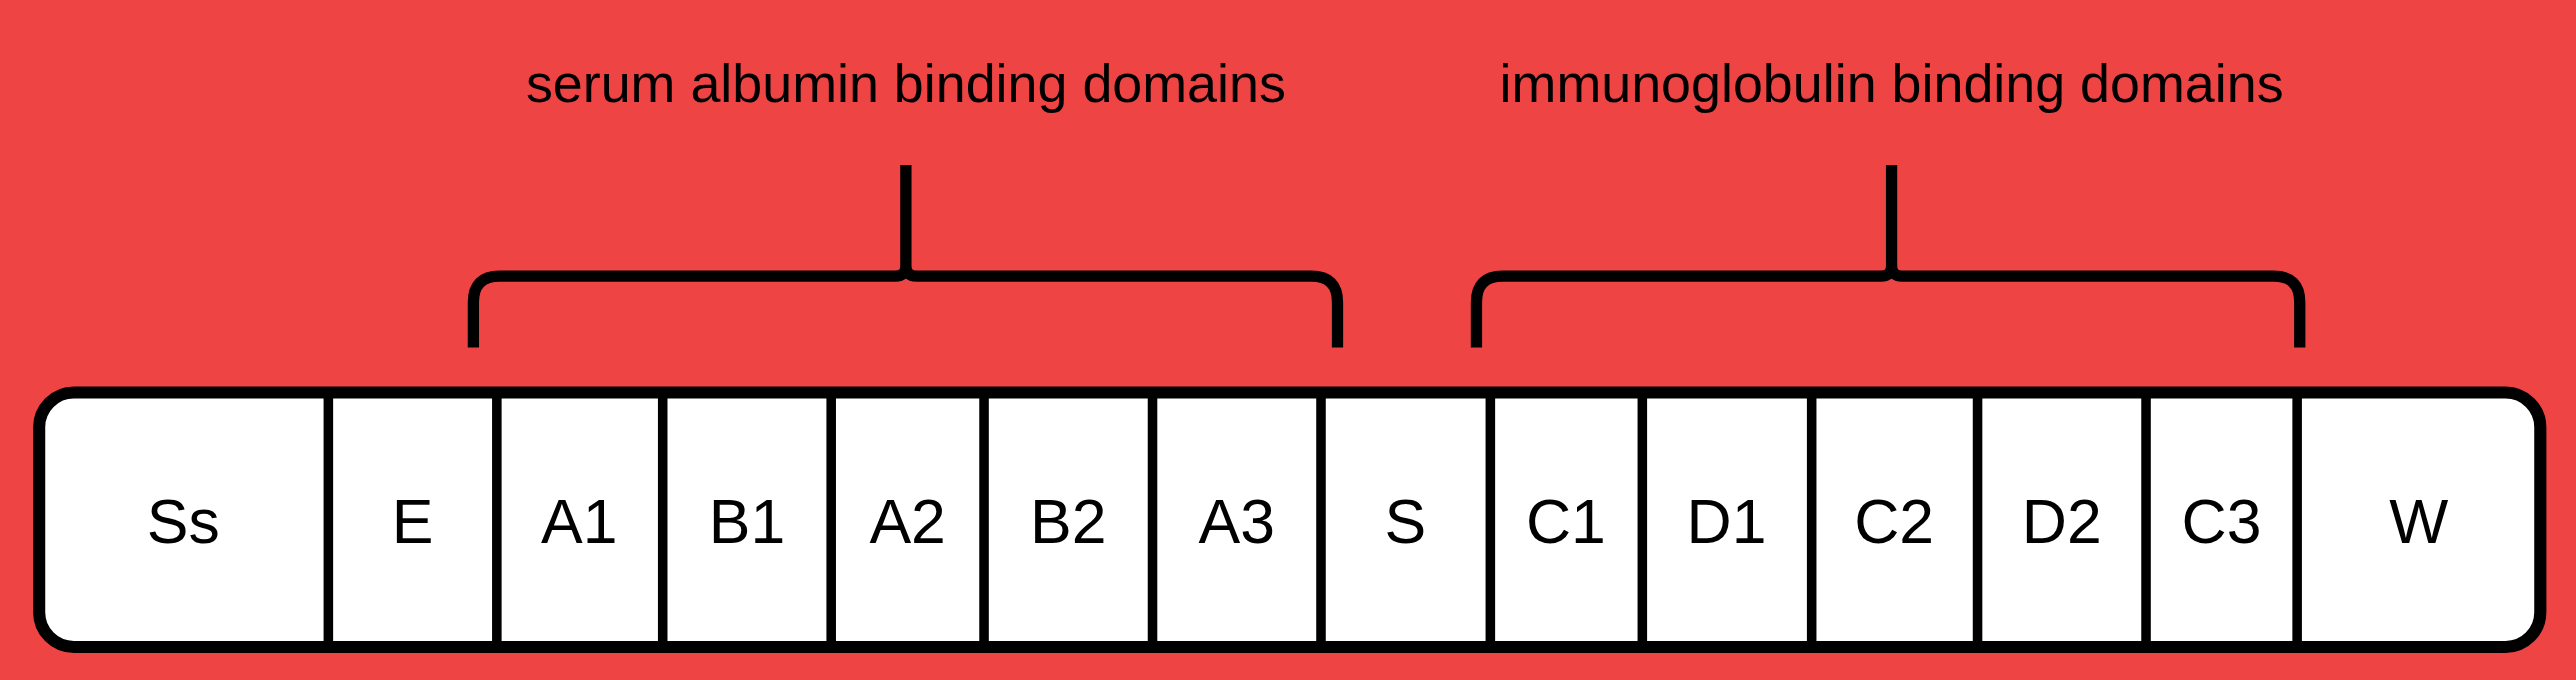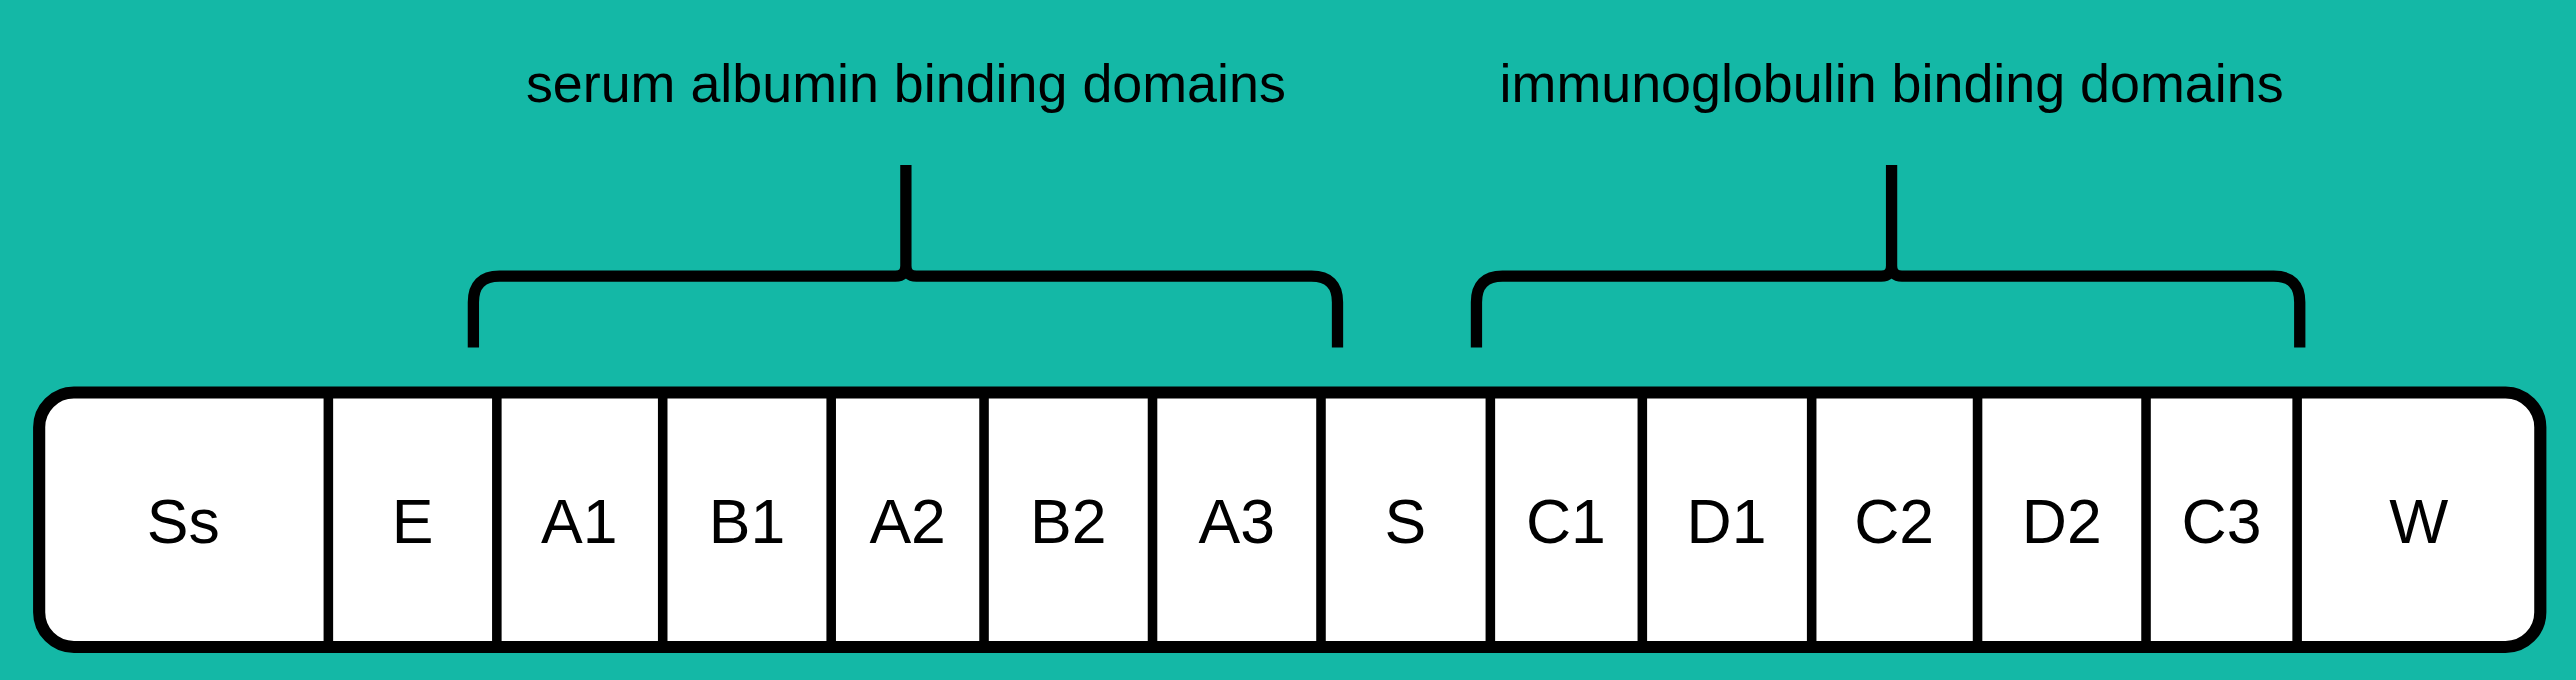--- a/index.html
+++ b/index.html
@@ -8,21 +8,21 @@
     padding: 0;
     background: #ffffff;
   }
   body {
     font-family: "Liberation Sans", sans-serif;
   }
   #stage {
     position: relative;
     width: 2576px;
     height: 680px;
-    background: #14b8a6;
+    background: #ef4444;
     overflow: hidden;
   }
   #diagram-svg {
     position: absolute;
     left: 0;
     top: 0;
     width: 2576px;
     height: 680px;
     display: block;
   }

